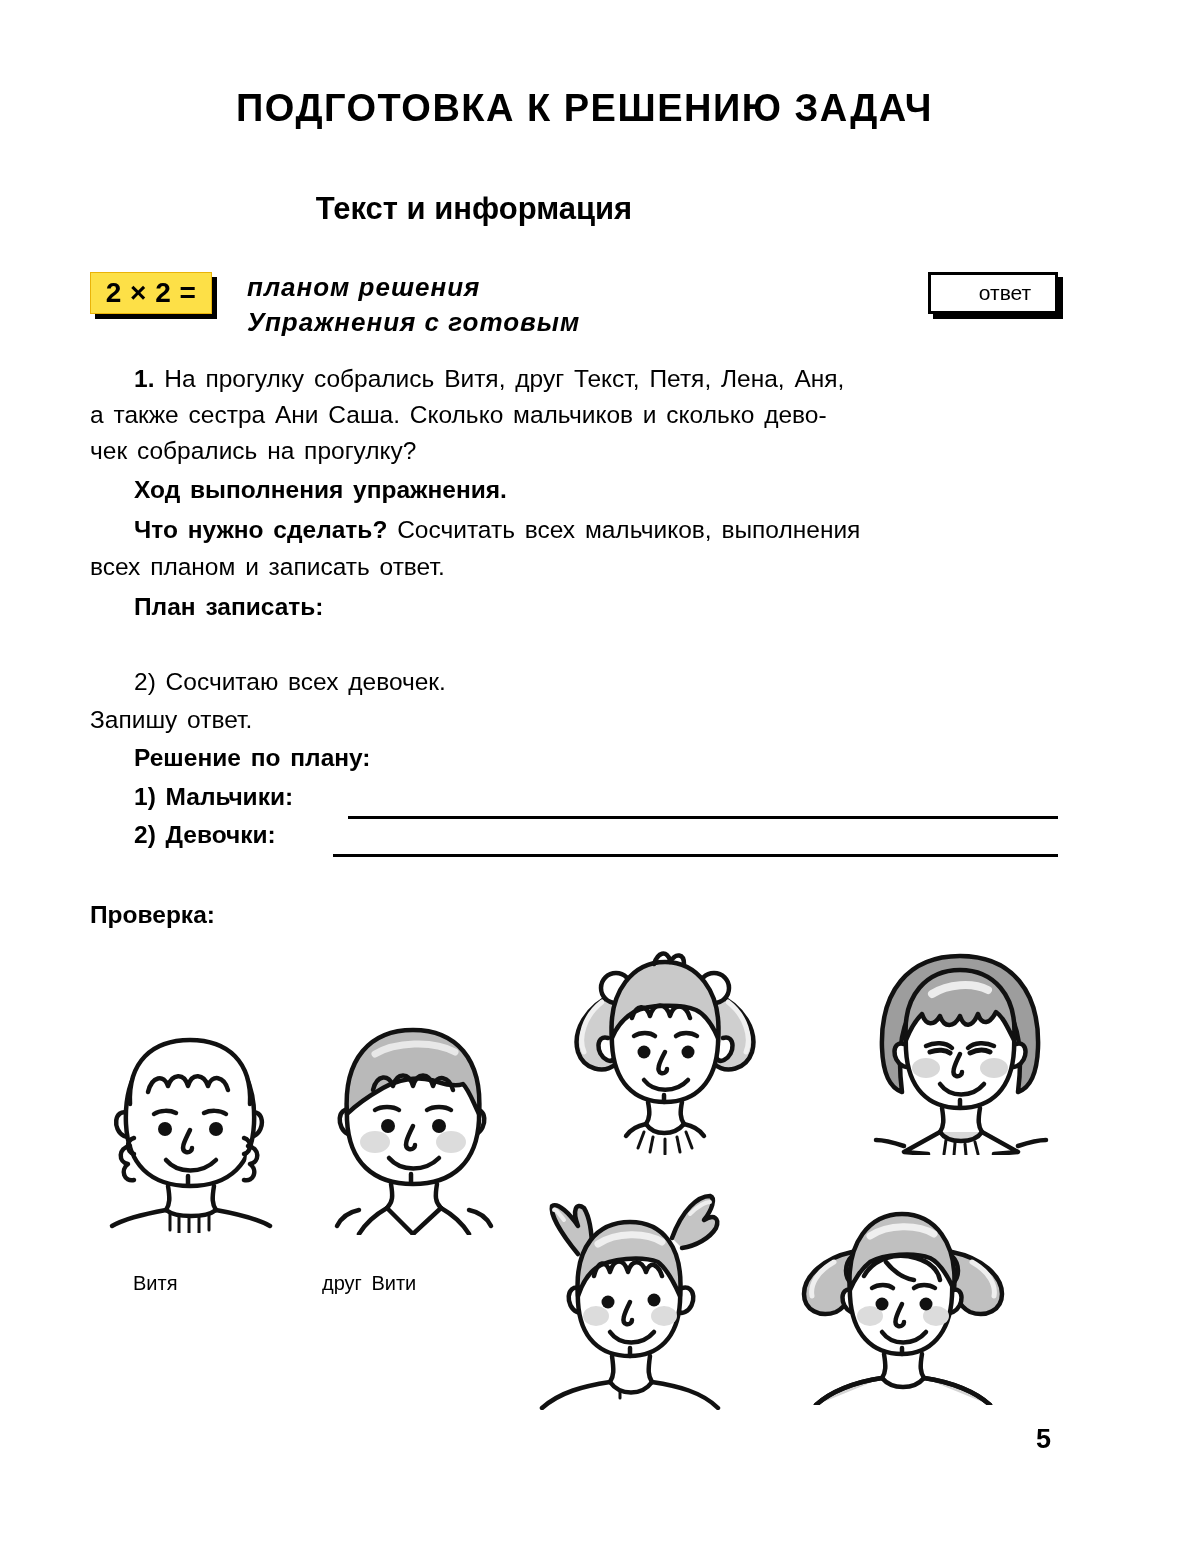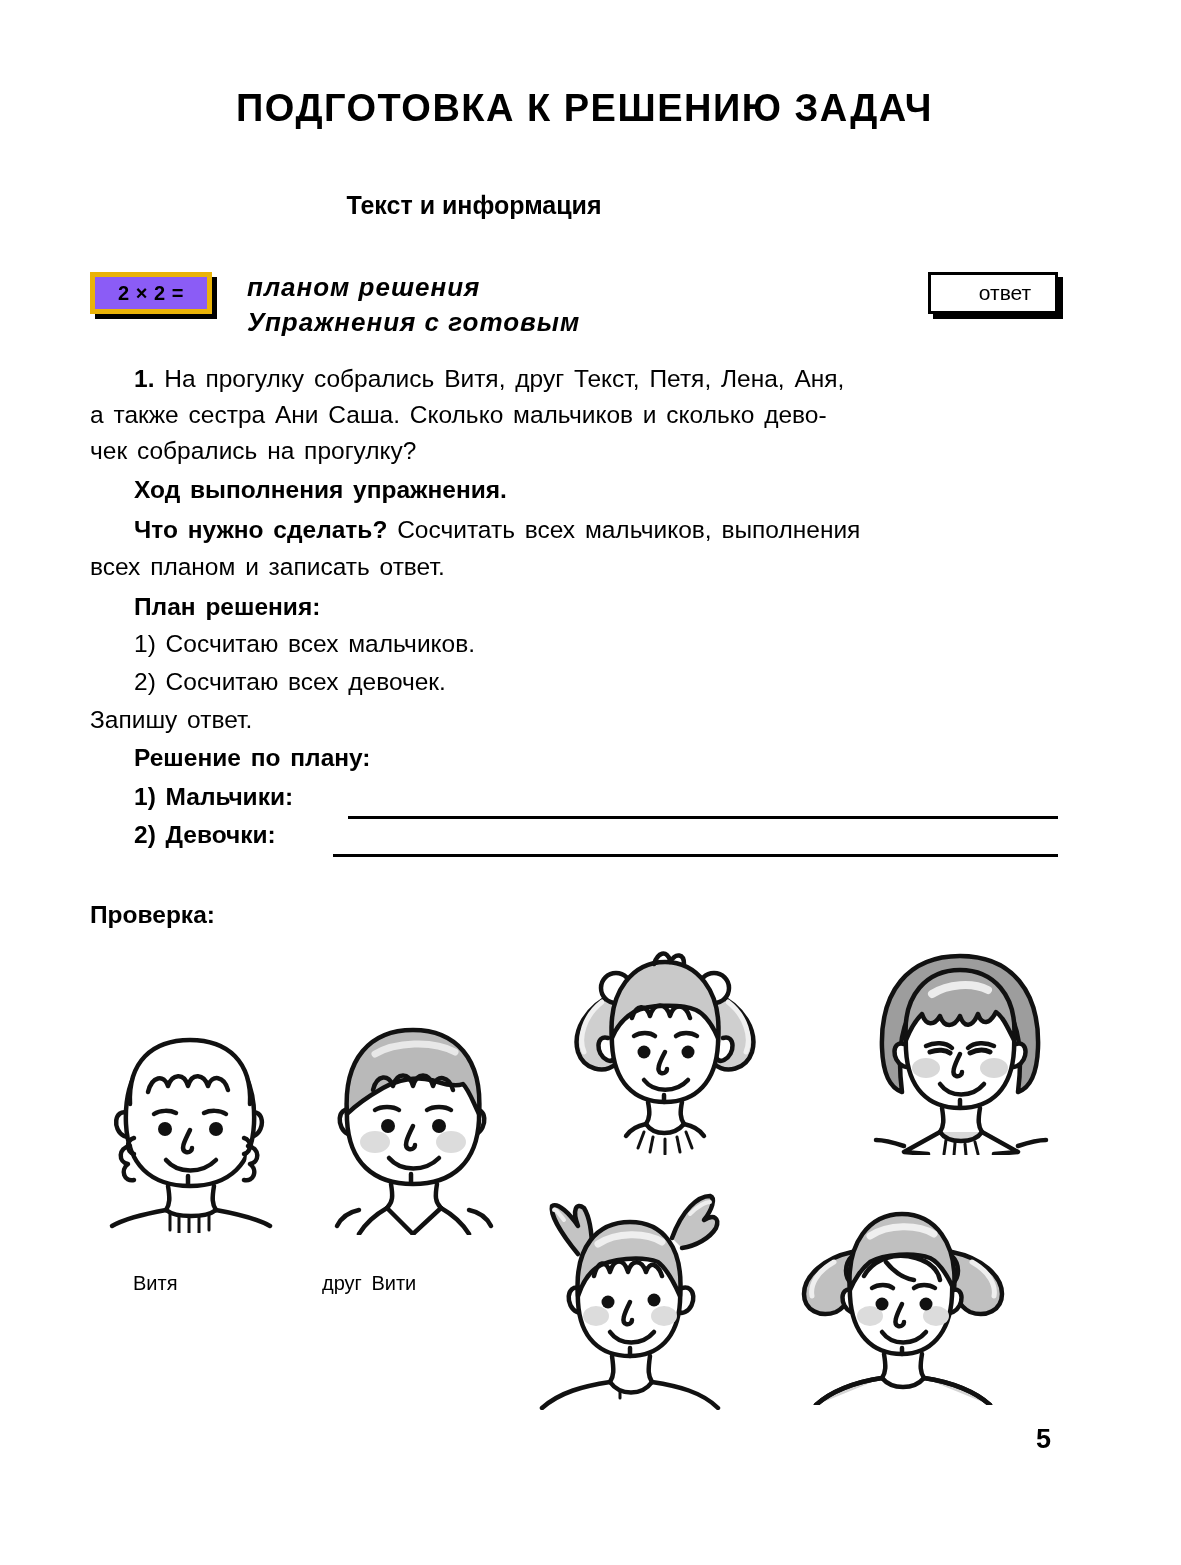--- a/index.html
+++ b/index.html
@@ -30,39 +30,39 @@
     font-weight: bold;
     letter-spacing: 1.5px;
     line-height: 1.1;
   }
   .doc-subtitle {
     position: absolute;
     left: 0;
     top: 192px;
     width: 948px;
     text-align: center;
-    font-size: 25px;
+    font-size: 31px;
     font-weight: bold;
     line-height: 1.1;
   }
 
   
   .badge-box {
     position: absolute;
     left: 90px;
     top: 272px;
     width: 122px;
     height: 42px;
-    border: 5px solid #eab308;
-    background: #8b5cf6;
+    border: 1px solid #eab308;
+    background: #fde047;
     box-shadow: 5px 5px 0 0 #000;
     display: flex;
     align-items: center;
     justify-content: center;
-    font-size: 20px;
+    font-size: 28px;
     font-weight: bold;
     letter-spacing: 0.5px;
     box-sizing: border-box;
   }
   .exercise-heading {
     position: absolute;
     left: 247px;
     top: 270px;
     width: 620px;
     font-size: 26px;
@@ -160,22 +160,21 @@
   <div class="text-line" style="top:439px;">чек  собрались  на  прогулку?</div>
 
   <div class="text-line indent bold" style="top:478px;">Ход  выполнения  упражнения.</div>
 
   <div class="text-line indent" style="top:518px;">
     <span class="bold">Что  нужно  сделать?</span>
     <span>Сосчитать  всех  мальчиков,  выполнения</span>
   </div>
   <div class="text-line" style="top:555px;">всех  планом  и  записать  ответ.</div>
 
-  <div class="text-line indent bold" style="top:595px;">План  решения:</div>
-  <div class="text-line indent" style="top:632px;">1)  Сосчитаю  всех  мальчиков.</div>
+  <div class="text-line indent bold" style="top:595px;">План  записать:</div>
   <div class="text-line indent" style="top:670px;">2)  Сосчитаю  всех  девочек.</div>
   <div class="text-line" style="top:708px;">Запишу  ответ.</div>
 
   <div class="text-line indent bold" style="top:746px;">Решение  по  плану:</div>
 
   <div class="text-line indent bold" style="top:785px;">1)  Мальчики:</div>
   <div class="rule" style="left:348px; top:816px; width:710px;"></div>
 
   <div class="text-line indent bold" style="top:823px;">2)  Девочки:</div>
   <div class="rule" style="left:333px; top:854px; width:725px;"></div>

